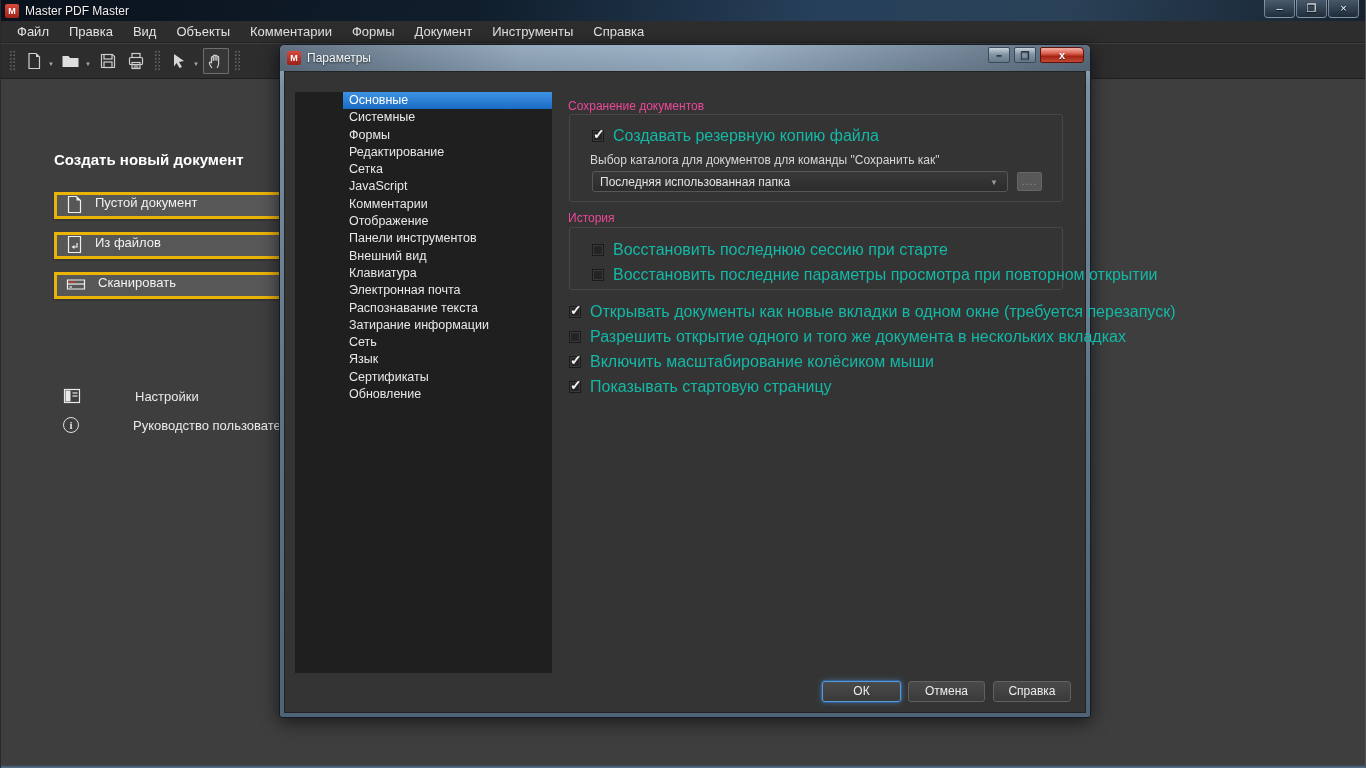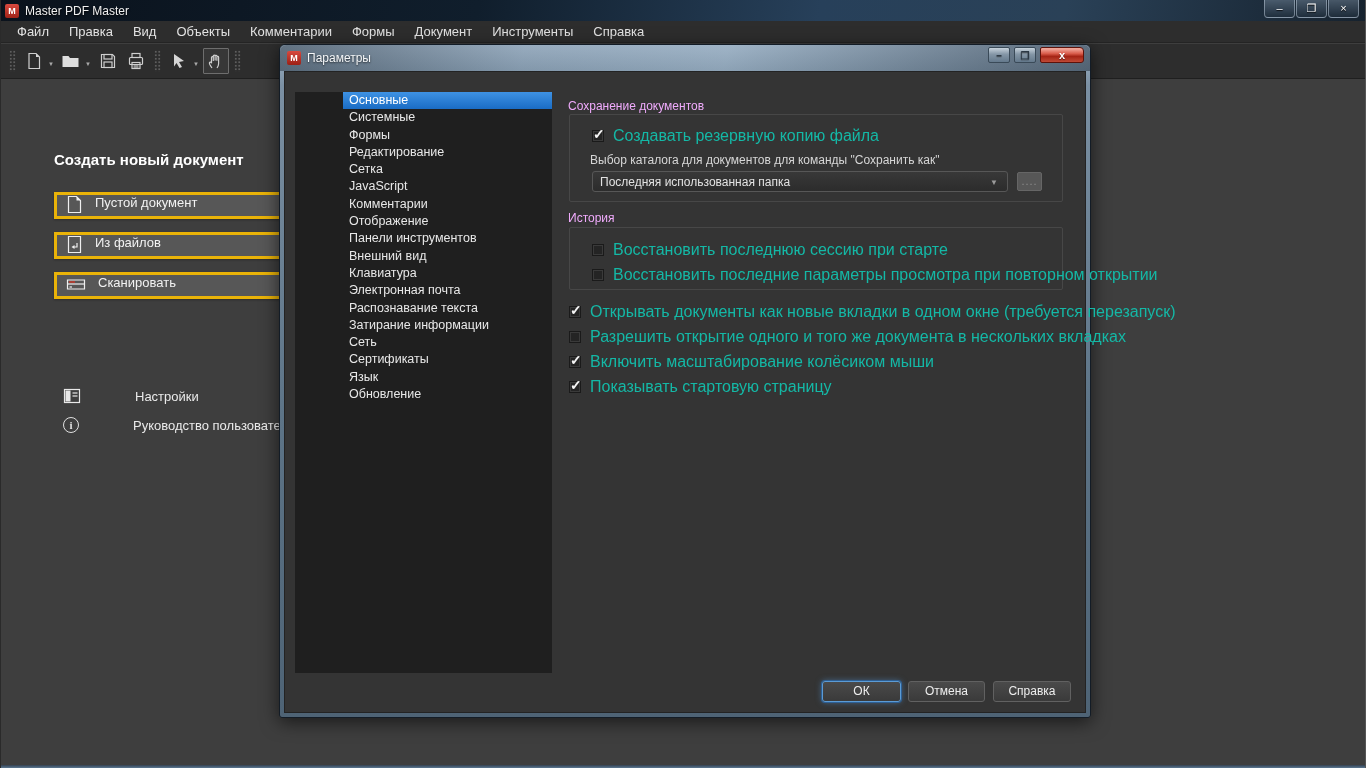--- a/index.html
+++ b/index.html
@@ -69,21 +69,21 @@
     border:1px solid #5e120a; border-radius:2px 4px 3px 2px; font-weight:bold; font-size:11px; }
   .dlg-body { position:absolute; left:4px; right:4px; top:26px; bottom:4px; background:#343434;
     border:1px solid #232323; }
 
   
   .dlg-list { position:absolute; left:10px; top:20px; width:257px; height:581px; background:#1f1f1f;padding-left:48px; }
   .li { height:17.3px; line-height:17.3px; padding-left:6px; color:#e8e8e8; font-size:12.5px; white-space:nowrap; cursor:default; }
   .li.selected { background:linear-gradient(180deg,#3e92e4,#1a6cc4); color:#ffffff; }
 
   
-  .sec-title { position:absolute; color:#f0abfc; font-size:12px; }
+  .sec-title { position:absolute; color:#ec4899; font-size:12px; }
   .groupbox { position:absolute; border:1px solid #474747; border-radius:2px; }
   .cbrow { position:absolute; display:flex; align-items:center; cursor:default; }
   .cbox { position:relative; width:12px; height:12px; background:#242424; border:1px solid #1a1a1a;
     box-shadow:inset 0 0 0 1px #3a3a3a; margin-right:9px; flex:none; }
   .cmark { position:absolute; left:0px; top:-4px; color:#f5f5f5; font-size:14px; font-weight:bold; line-height:14px; }
   .cblabel { color:#14b8a6; font-size:16px; white-space:nowrap; }
   .field-label { position:absolute; color:#d6d6d6; font-size:12px; }
   .combo { position:absolute; background:linear-gradient(180deg,#383838,#2c2c2c); border:1px solid #575757;
     border-radius:3px; color:#e2e2e2; font-size:12px; display:flex; align-items:center; padding-left:7px; cursor:default; }
   .combo .combo-arrow { position:absolute; right:9px; top:6px; color:#9a9a9a; font-size:8px; }
@@ -249,22 +249,22 @@
         <div class="li">JavaScript</div>
         <div class="li">Комментарии</div>
         <div class="li">Отображение</div>
         <div class="li">Панели инструментов</div>
         <div class="li">Внешний вид</div>
         <div class="li">Клавиатура</div>
         <div class="li">Электронная почта</div>
         <div class="li">Распознавание текста</div>
         <div class="li">Затирание информации</div>
         <div class="li">Сеть</div>
+        <div class="li">Язык</div>
         <div class="li">Сертификаты</div>
-        <div class="li">Язык</div>
         <div class="li">Обновление</div>
       </div>
 
       <div class="sec-title" style="left:283px; top:27px;">Сохранение документов</div>
       <div class="groupbox" style="left:284px; top:42px; width:494px; height:88px;"></div>
 
       <div class="cbrow" style="left:307px; top:55px;">
         <span class="cbox">
             <span class="cmark">✓</span>
           </span>

